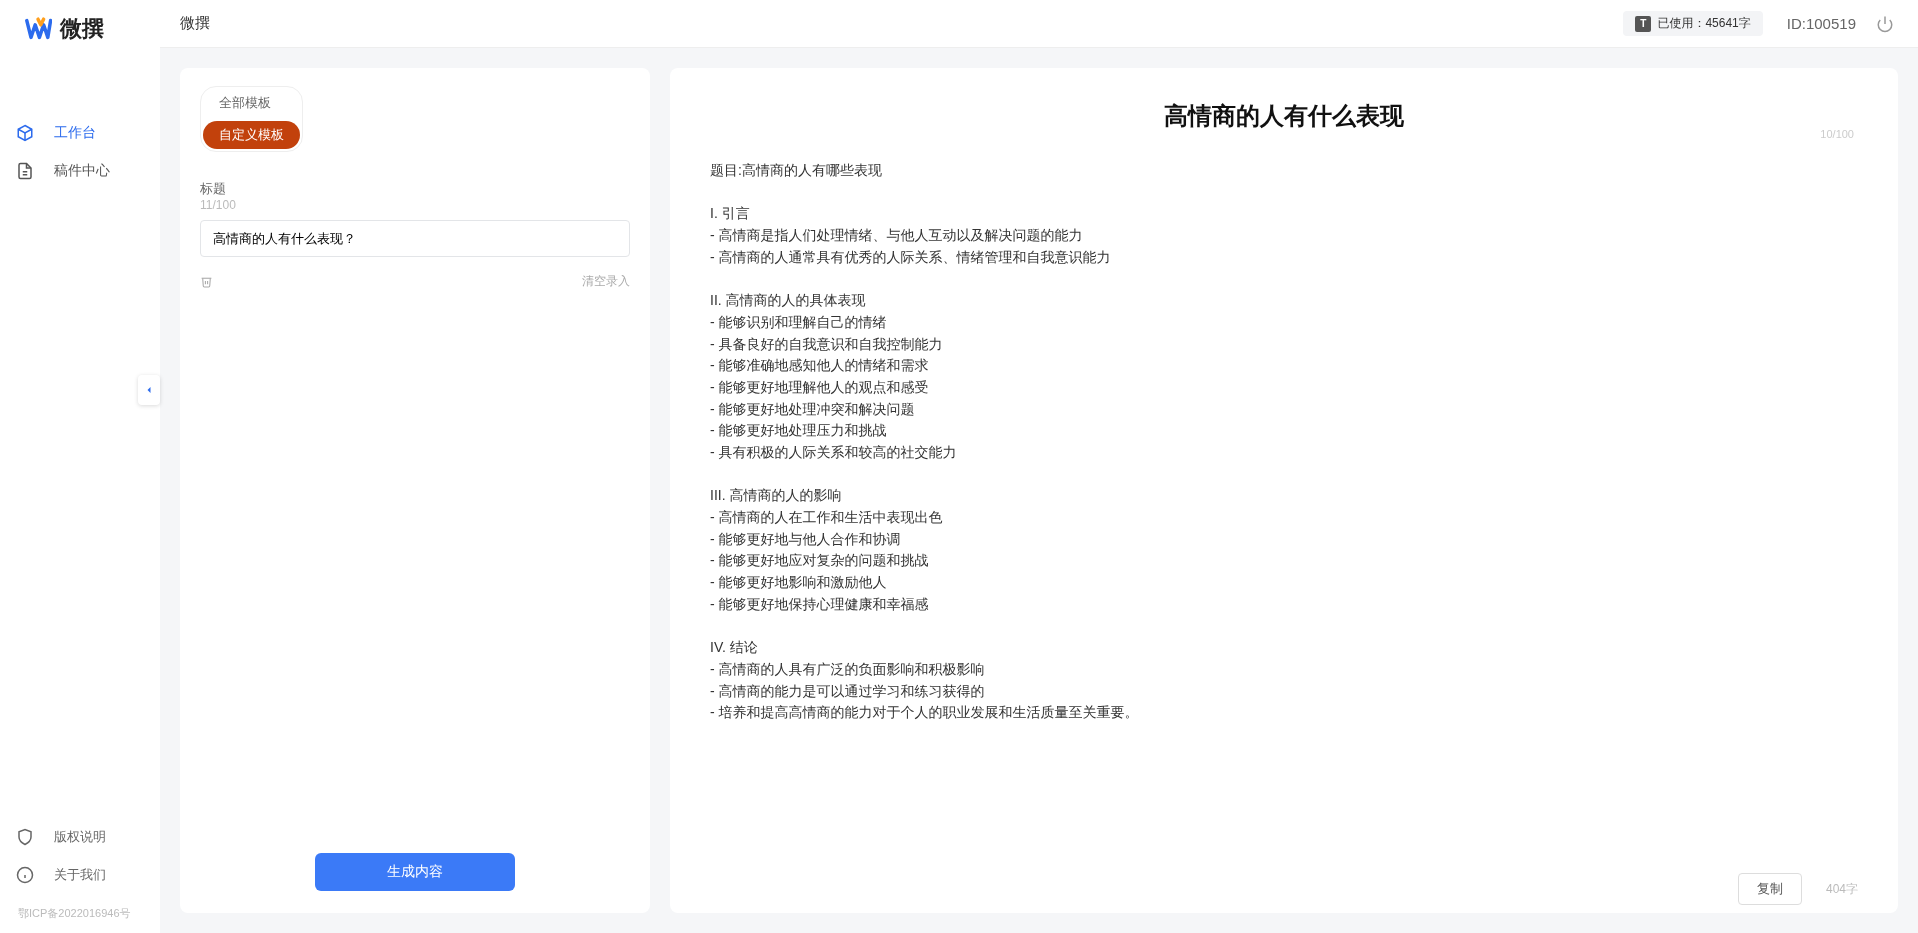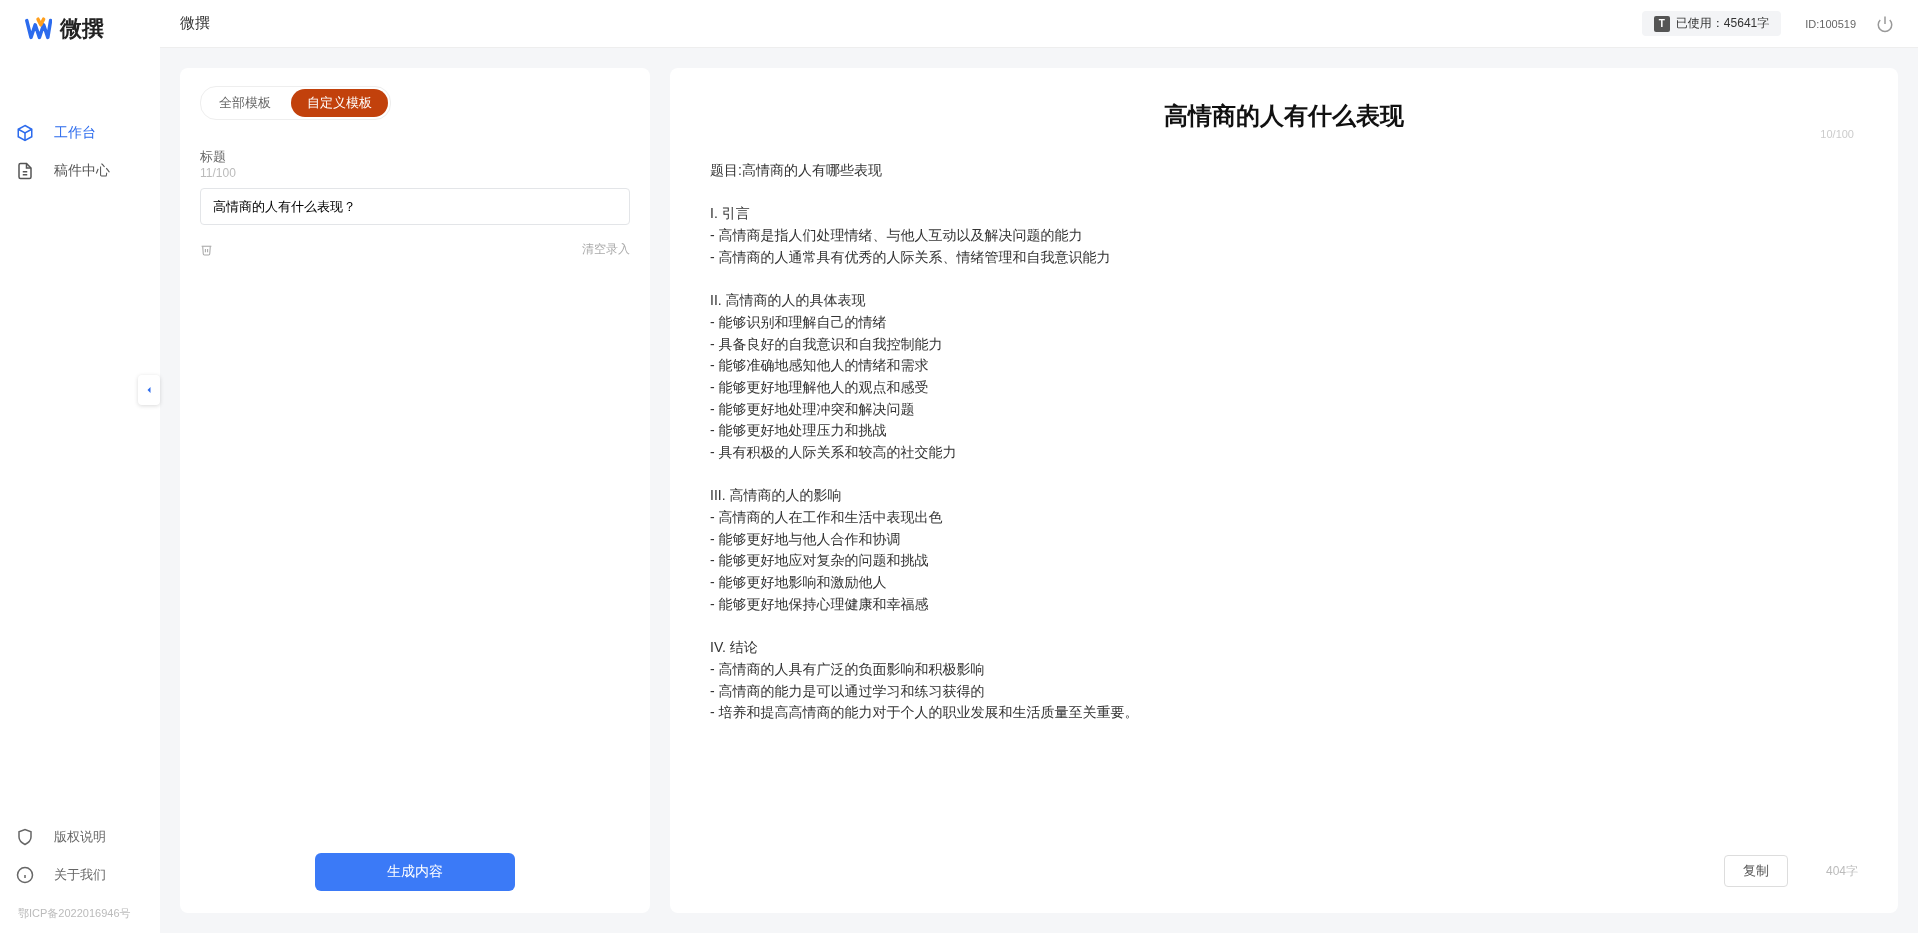--- a/index.html
+++ b/index.html
@@ -4,21 +4,21 @@
 <style>
 * { margin: 0; padding: 0; box-sizing: border-box; }
 body { font-family: -apple-system, BlinkMacSystemFont, "PingFang SC", "Microsoft YaHei", sans-serif; background: #f5f6f8; color: #333; font-size: 14px; overflow: hidden; }
 
 
 .top-header { height: 48px; background: #fff; display: flex; align-items: center; padding: 0 24px 0 180px; border-bottom: 1px solid #eee; }
 .top-title { font-size: 15px; color: #333; }
 .header-spacer { flex: 1; }
 .usage-badge { display: flex; align-items: center; background: #f3f4f6; border-radius: 4px; padding: 4px 12px; margin-right: 24px; font-size: 12px; }
 .usage-badge .t-icon { width: 16px; height: 16px; background: #555; border-radius: 2px; color: #fff; display: inline-flex; align-items: center; justify-content: center; font-size: 10px; font-weight: bold; margin-right: 6px; }
-.user-id { font-size: 11px; color: #666; margin-right: 20px; }
+.user-id { font-size: 15px; color: #666; margin-right: 20px; }
 .power-icon { width: 18px; height: 18px; color: #999; cursor: pointer; }
 
 
 .sidebar { position: fixed; left: 0; top: 0; bottom: 0; width: 160px; background: #fff; display: flex; flex-direction: column; z-index: 10; }
 .logo-wrap { display: flex; align-items: center; padding: 14px 24px 10px; gap: 8px; }
 .logo-mark { width: 28px; height: 28px; }
 .logo-text { font-size: 22px; font-weight: 600; color: #222; }
 .nav-list { margin-top: 60px; flex: 1; }
 .nav-item { display: flex; align-items: center; padding: 10px 16px; cursor: pointer; gap: 20px; color: #555; }
 .nav-item.active { color: #2c6bed; }
@@ -31,21 +31,21 @@
 .collapse-handle { position: fixed; left: 138px; top: 375px; width: 22px; height: 30px; background: #fff; border-radius: 4px; box-shadow: 0 1px 4px rgba(0,0,0,0.15); display: flex; align-items: center; justify-content: center; cursor: pointer; z-index: 20; }
 .collapse-handle svg { width: 12px; height: 12px; color: #2c6bed; }
 
 
 .main { position: absolute; left: 160px; right: 0; top: 48px; bottom: 0; display: flex; gap: 20px; padding: 20px; }
 .panel { background: #fff; border-radius: 8px; display: flex; flex-direction: column; }
 .left-panel { width: 470px; padding: 18px 20px; position: relative;}
 .right-panel { flex: 1; padding: 28px 40px; position: relative; }
 
 
-.tab-row { display: flex; gap: 4px; border: 1px solid #eee; border-radius: 16px; width: fit-content; padding: 2px; }
+.tab-row { display: flex; gap: 4px; border: 1px solid #eee; border-radius: 16px; width: fit-content; padding: 2px; flex-direction: column; }
 .tab { padding: 5px 16px; font-size: 13px; border-radius: 14px; cursor: pointer; color: #666; }
 .tab.active { background: #c2410c; color: #fff; }
 
 .template-card { display: flex; gap: 12px; margin-top: 18px; align-items: flex-start; }
 .template-icon { width: 42px; height: 42px; border-radius: 8px; background: #fff; border:1px solid #eee; display: flex; align-items: center; justify-content: center; font-size: 20px; }
 .template-meta .template-title { font-size: 14px; font-weight: 600; color: #222; }
 .template-meta .template-desc { font-size: 12px; color: #999; margin-top: 4px; }
 
 .field-label-row { display: flex; justify-content: space-between; align-items: baseline; margin-top: 28px; flex-direction: column; }
 .field-label { font-size: 13px; color: #666; }
@@ -53,21 +53,21 @@
 .text-input { width: 100%; border: 1px solid #e3e5e8; border-radius: 4px; padding: 10px 12px; font-size: 13px; margin-top: 8px; outline: none; }
 
 .clear-link { display: flex; align-items: center; justify-content: space-between; gap: 4px; color: #aaa; font-size: 12px; margin-top: 16px; cursor: pointer; }
 
 .generate-btn { position: absolute; bottom: 22px; left: 50%; transform: translateX(-50%); width: 200px; height: 38px; background: #3b7af7; color: #fff; border: none; border-radius: 6px; font-size: 14px; cursor: pointer; }
 
 
 .output-title { text-align: center; font-size: 24px; font-family: "Songti SC", serif; color: #111; margin-top: 4px; }
 .title-cc { position: absolute; top: 60px; right: 44px; font-size: 11px; color: #ccc; }
 .output-body { margin-top: 28px; font-size: 14px; line-height: 1.55; color: #333; white-space: pre-wrap; }
-.output-footer { position: absolute; bottom: 26px; right: 40px; display: flex; align-items: center; gap: 38px; }
+.output-footer { position: absolute; bottom: 8px; right: 40px; display: flex; align-items: center; gap: 24px; }
 .copy-btn { border: 1px solid #ddd; background: #fff; border-radius: 4px; padding: 6px 18px; font-size: 13px; color: #555; cursor: pointer; }
 .word-count { font-size: 12px; color: #bbb; }
 </style>
 </head>
 <body>
 
 <aside class="sidebar">
   <div class="logo-wrap">
     <svg class="logo-mark" viewBox="0 0 40 40">
       <path d="M4 8 L10 32 L16 14 L22 32 L28 14 L34 32 L38 8" stroke="#2c6bed" stroke-width="5" fill="none" stroke-linecap="round" stroke-linejoin="round"></path>

